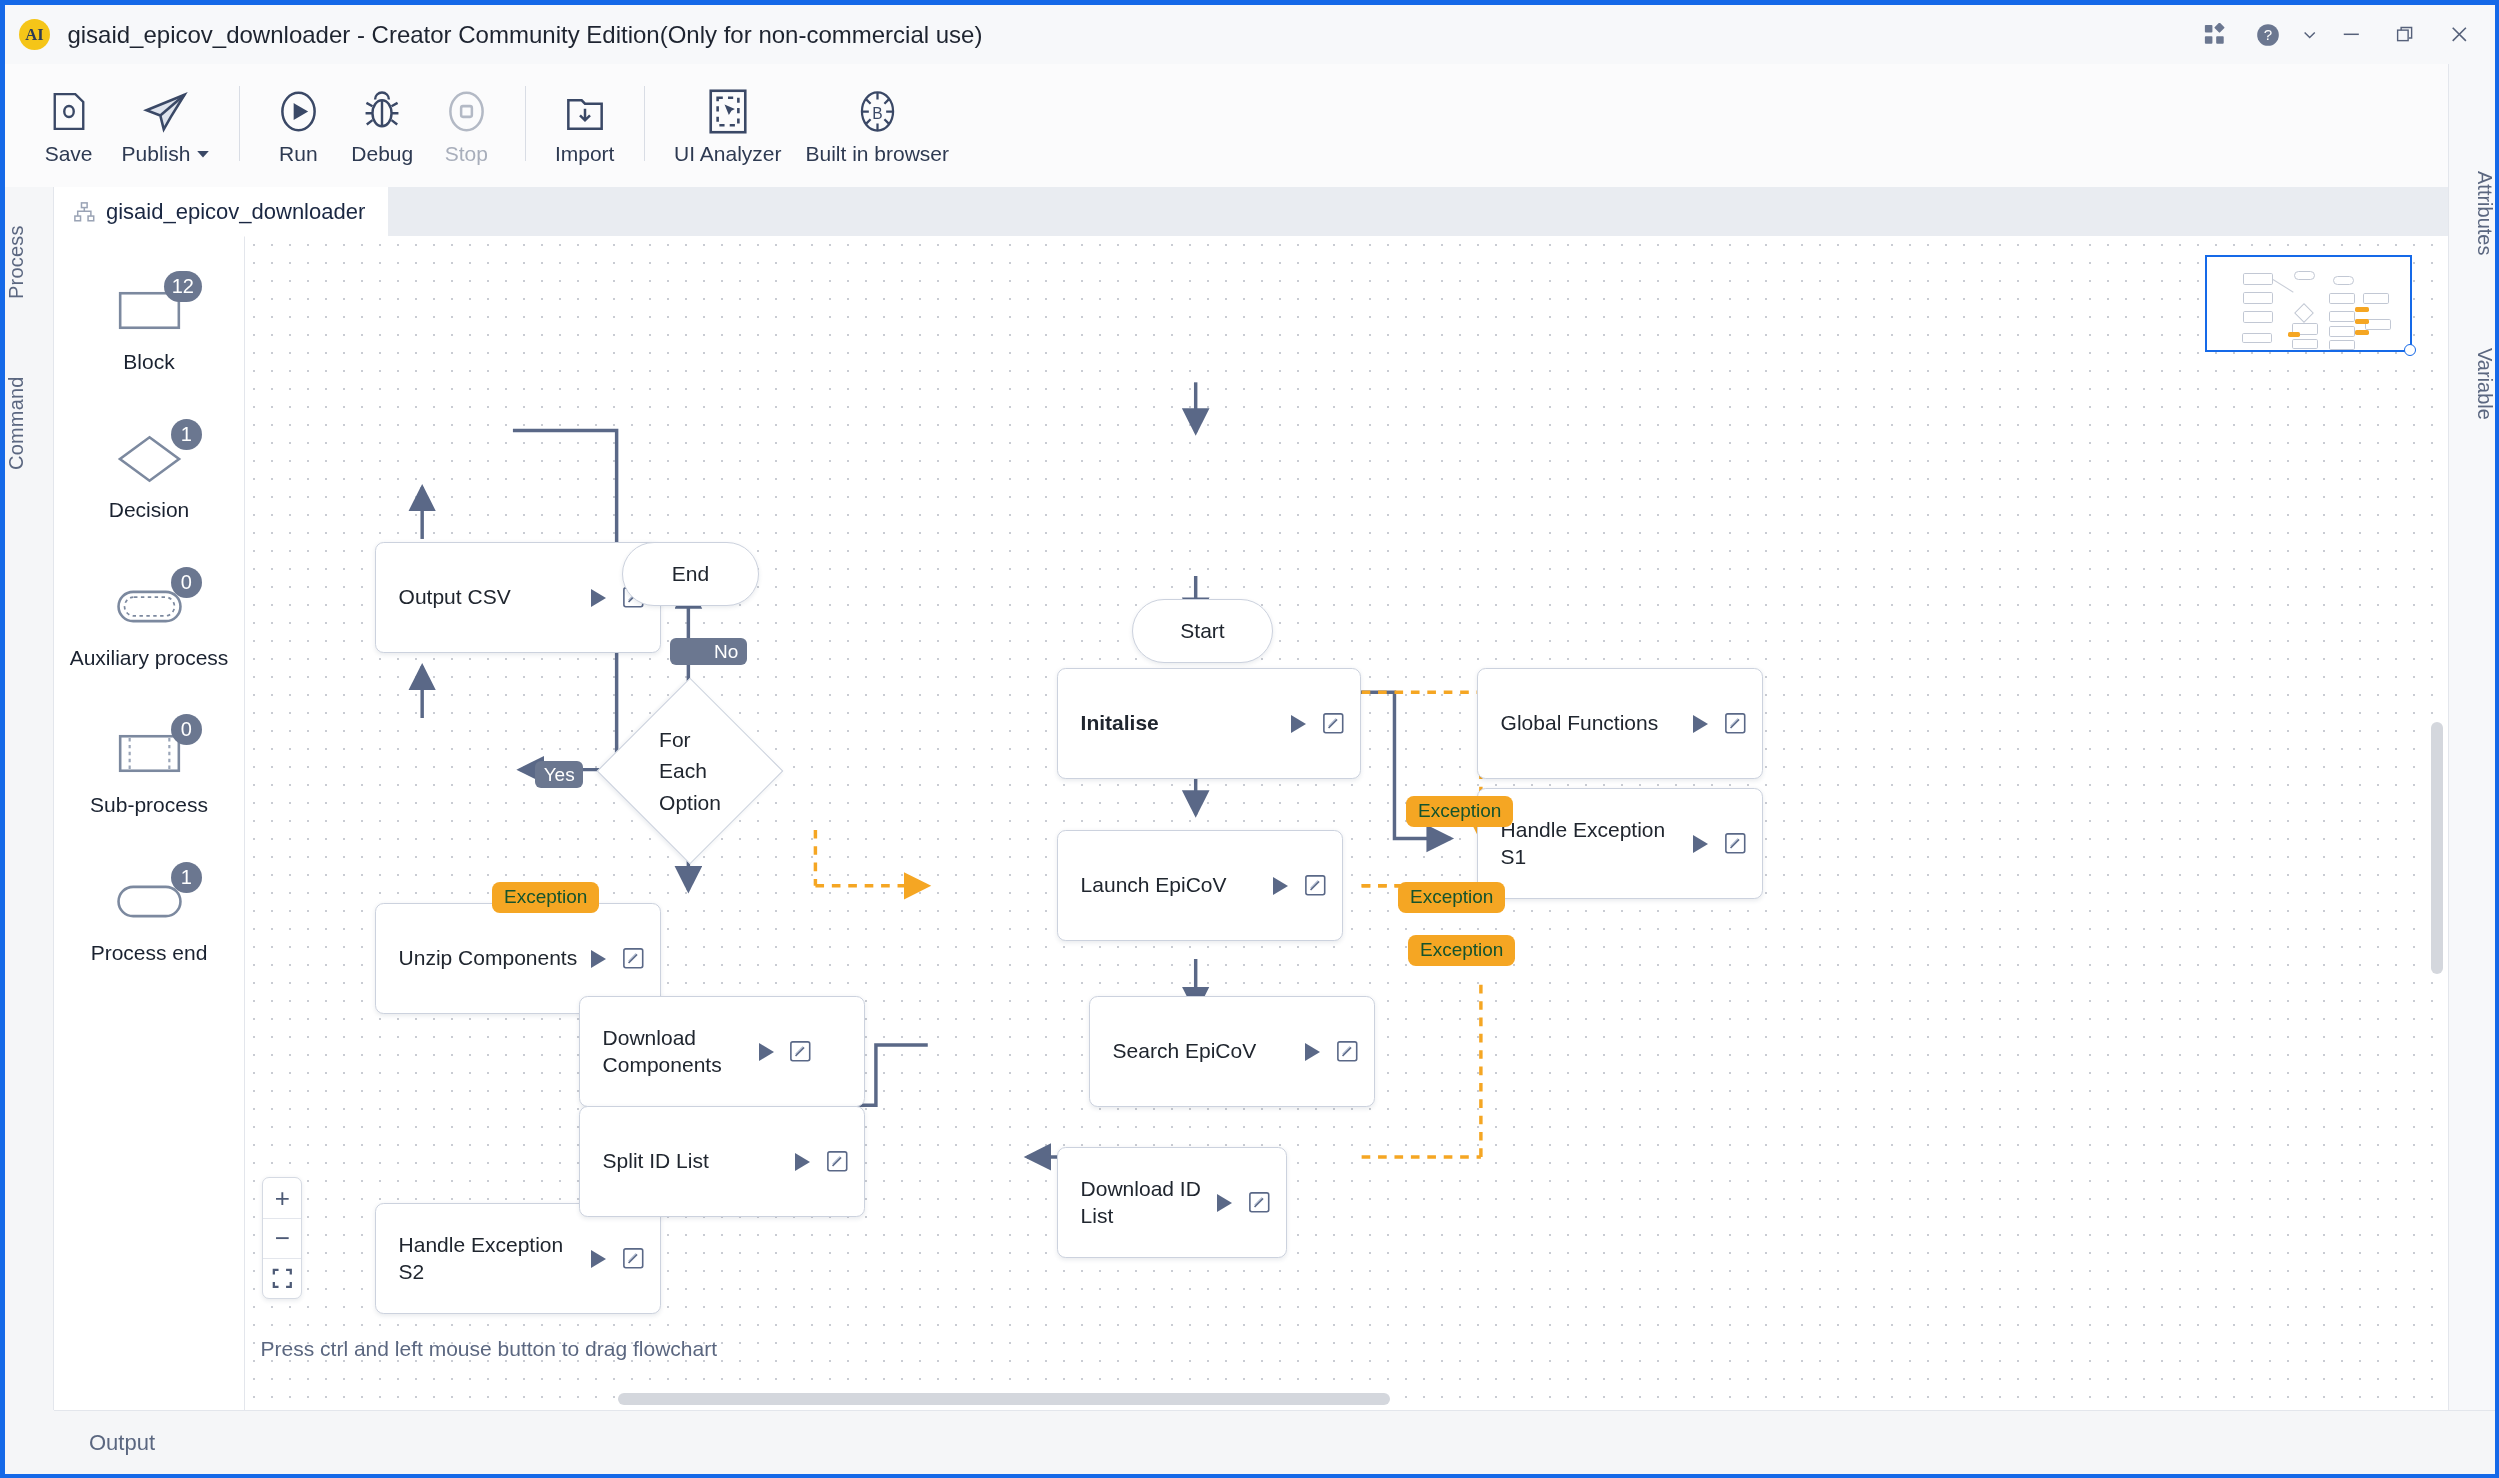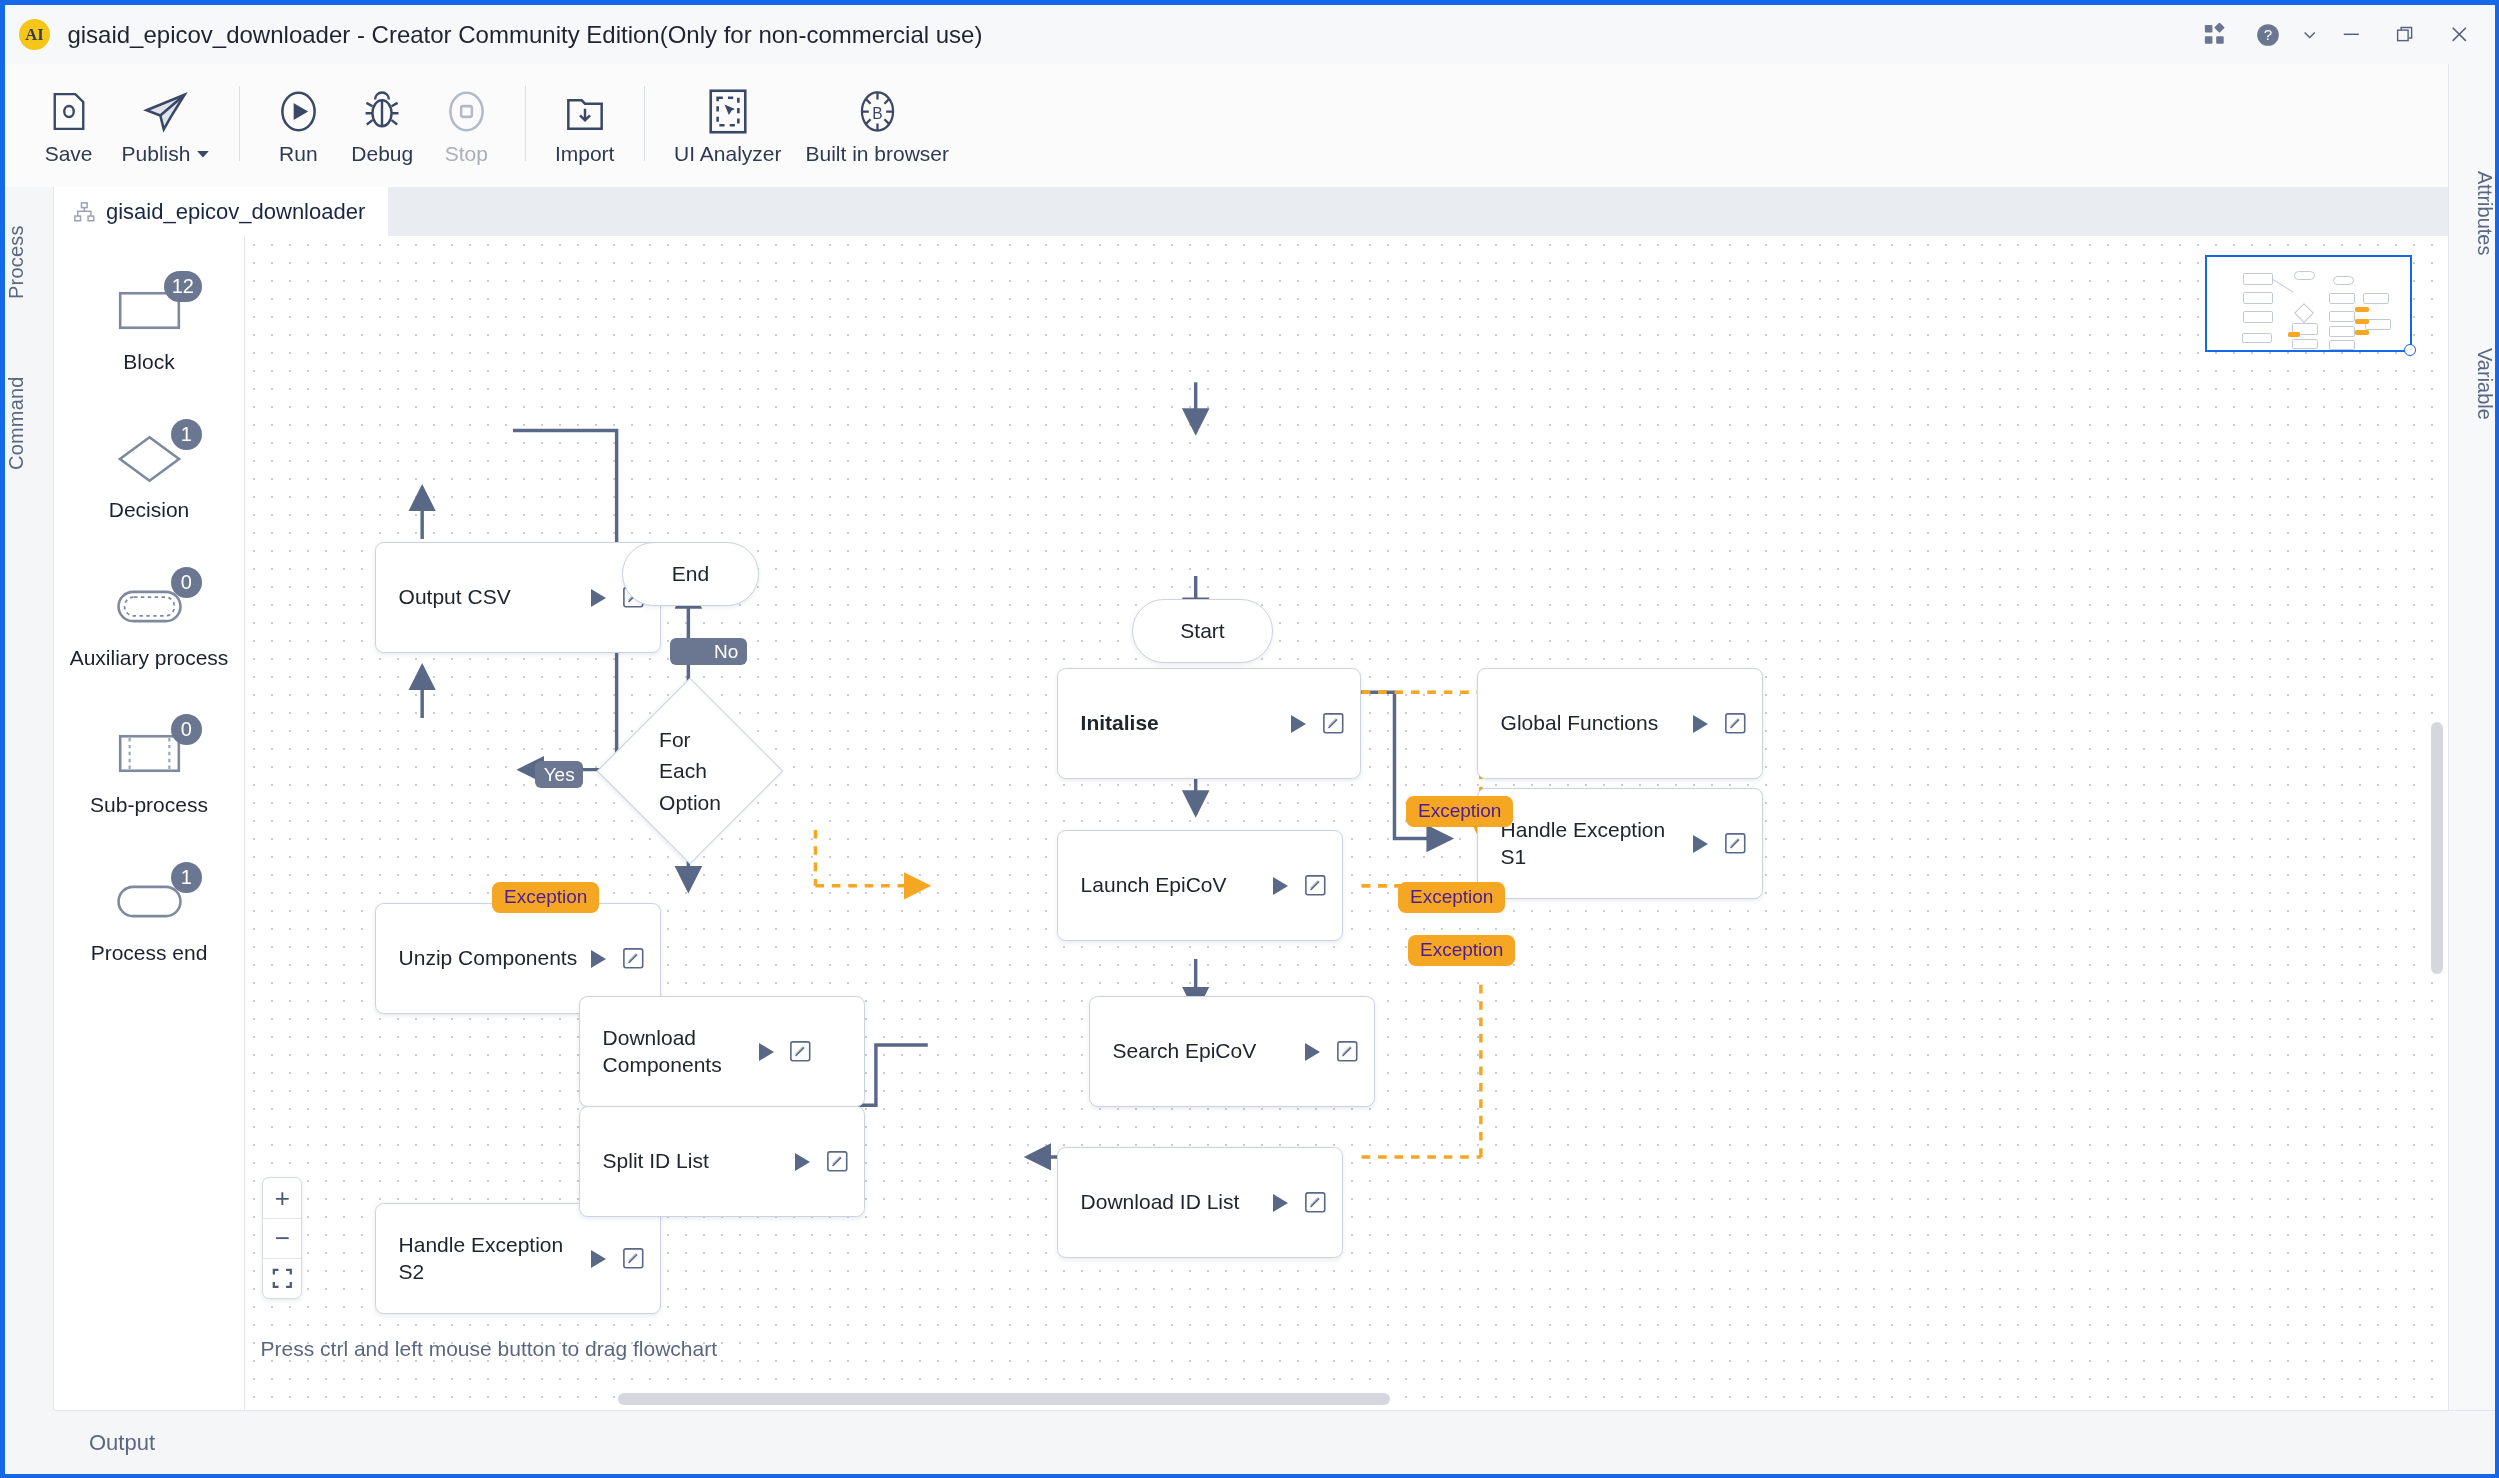--- a/index.html
+++ b/index.html
@@ -167,21 +167,21 @@
     position: relative; z-index: 2; font-size: 21px; color: #20262f;
     text-align: left; line-height: 1.5;
   }
 
   .edge-chip {
     position: absolute; background: #6b7790; color: #fff;
     border-radius: 6px; font-size: 19px; padding: 2.6px 8.7px;
     display: flex; align-items: center; justify-content: center;
   }
   .exc-chip {
-    position: absolute; background: #f5a623; color: #4c1d95;
+    position: absolute; background: #f5a623; color: #14532d;
     border-radius: 7.8px; font-size: 19px; padding: 4.3px 12px;
     display: flex; align-items: center; justify-content: center;
     white-space: nowrap;
   }
 
   
   .minimap {
     position: absolute; right: 36px; top: 19px; width: 207px; height: 97px;
     background: #fff; border: 2.6px solid #1569e8;
   }
@@ -639,21 +639,21 @@
         <span class="edit-ic">
           <svg width="22.6" height="22.6" viewBox="0 0 24 24" fill="none" stroke="#5a6887" stroke-width="1.7">
               <rect x="2" y="2" width="20" height="20" rx="2"></rect>
               <path d="M8 16l8-8-1.5-1.5L6.5 14.5z" fill="#b9c2d4" stroke="none"></path>
               <path d="M7 17l9-9"></path>
             </svg>
         </span>
       </div>
     </div>
 
-    <div class="node" style="left:812px; top:911px; width:286px; height:111px;">
+    <div class="node" style="left:812px; top:911px; width:230px; height:111px;">
       <div class="nlabel">Download ID List</div>
       <div class="nacts">
         <span class="play-ic"></span>
         <span class="edit-ic">
           <svg width="22.6" height="22.6" viewBox="0 0 24 24" fill="none" stroke="#5a6887" stroke-width="1.7">
               <rect x="2" y="2" width="20" height="20" rx="2"></rect>
               <path d="M8 16l8-8-1.5-1.5L6.5 14.5z" fill="#b9c2d4" stroke="none"></path>
               <path d="M7 17l9-9"></path>
             </svg>
         </span>

